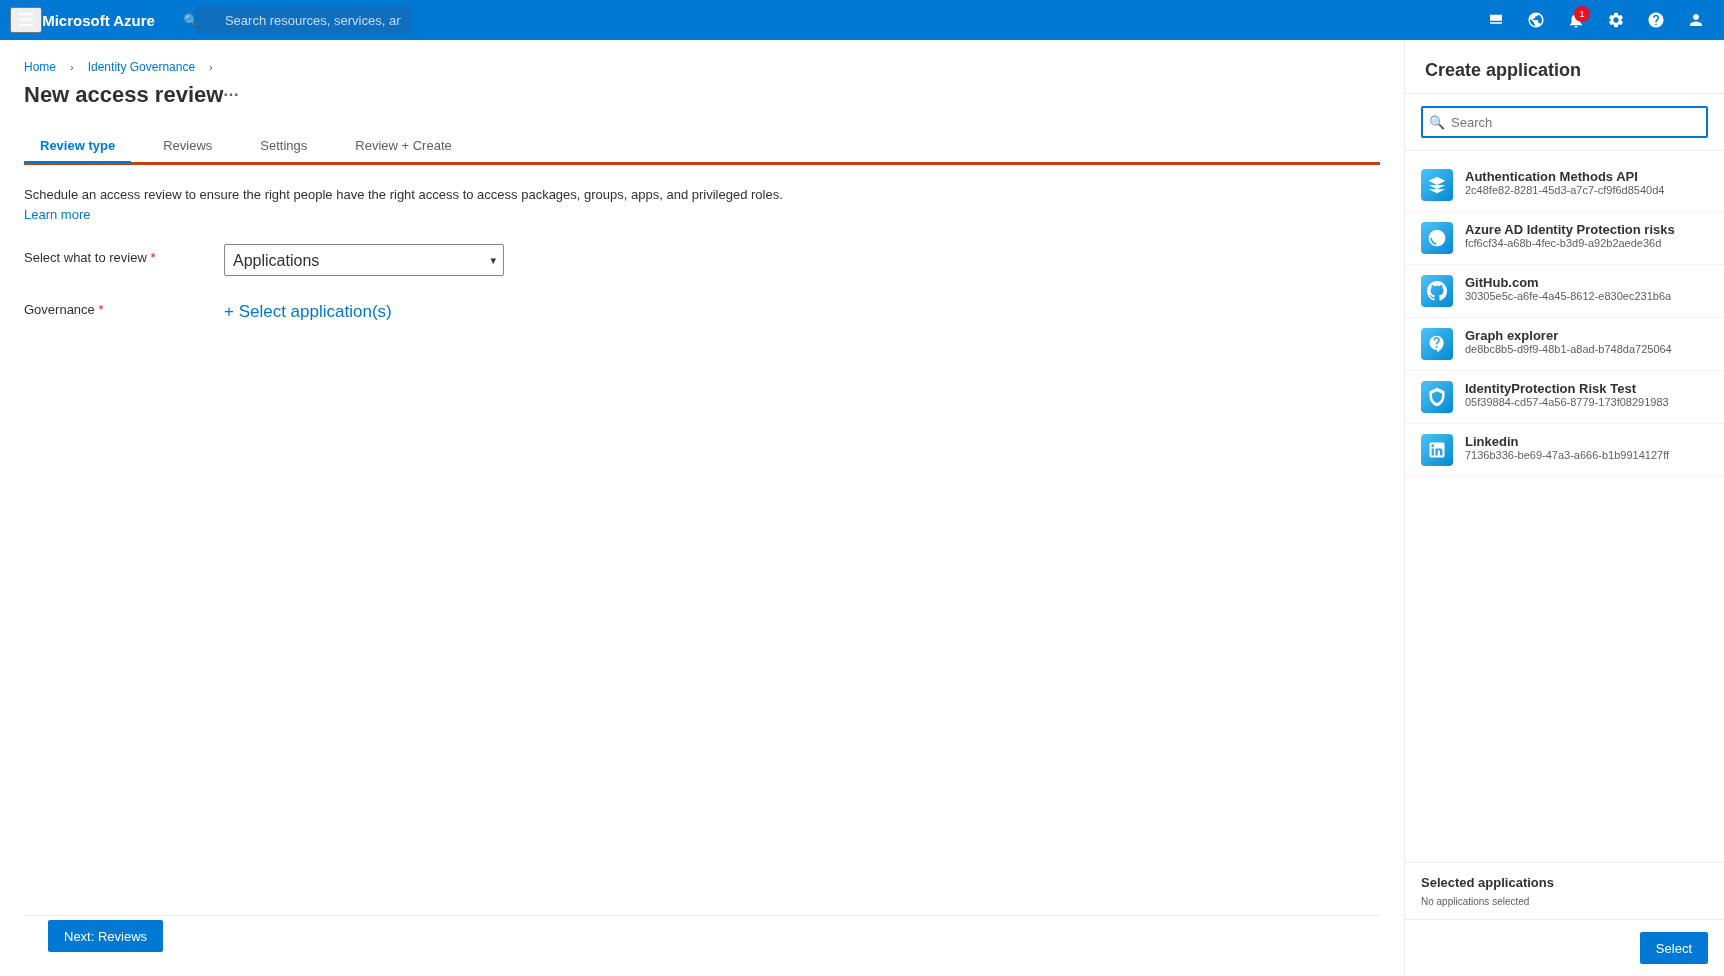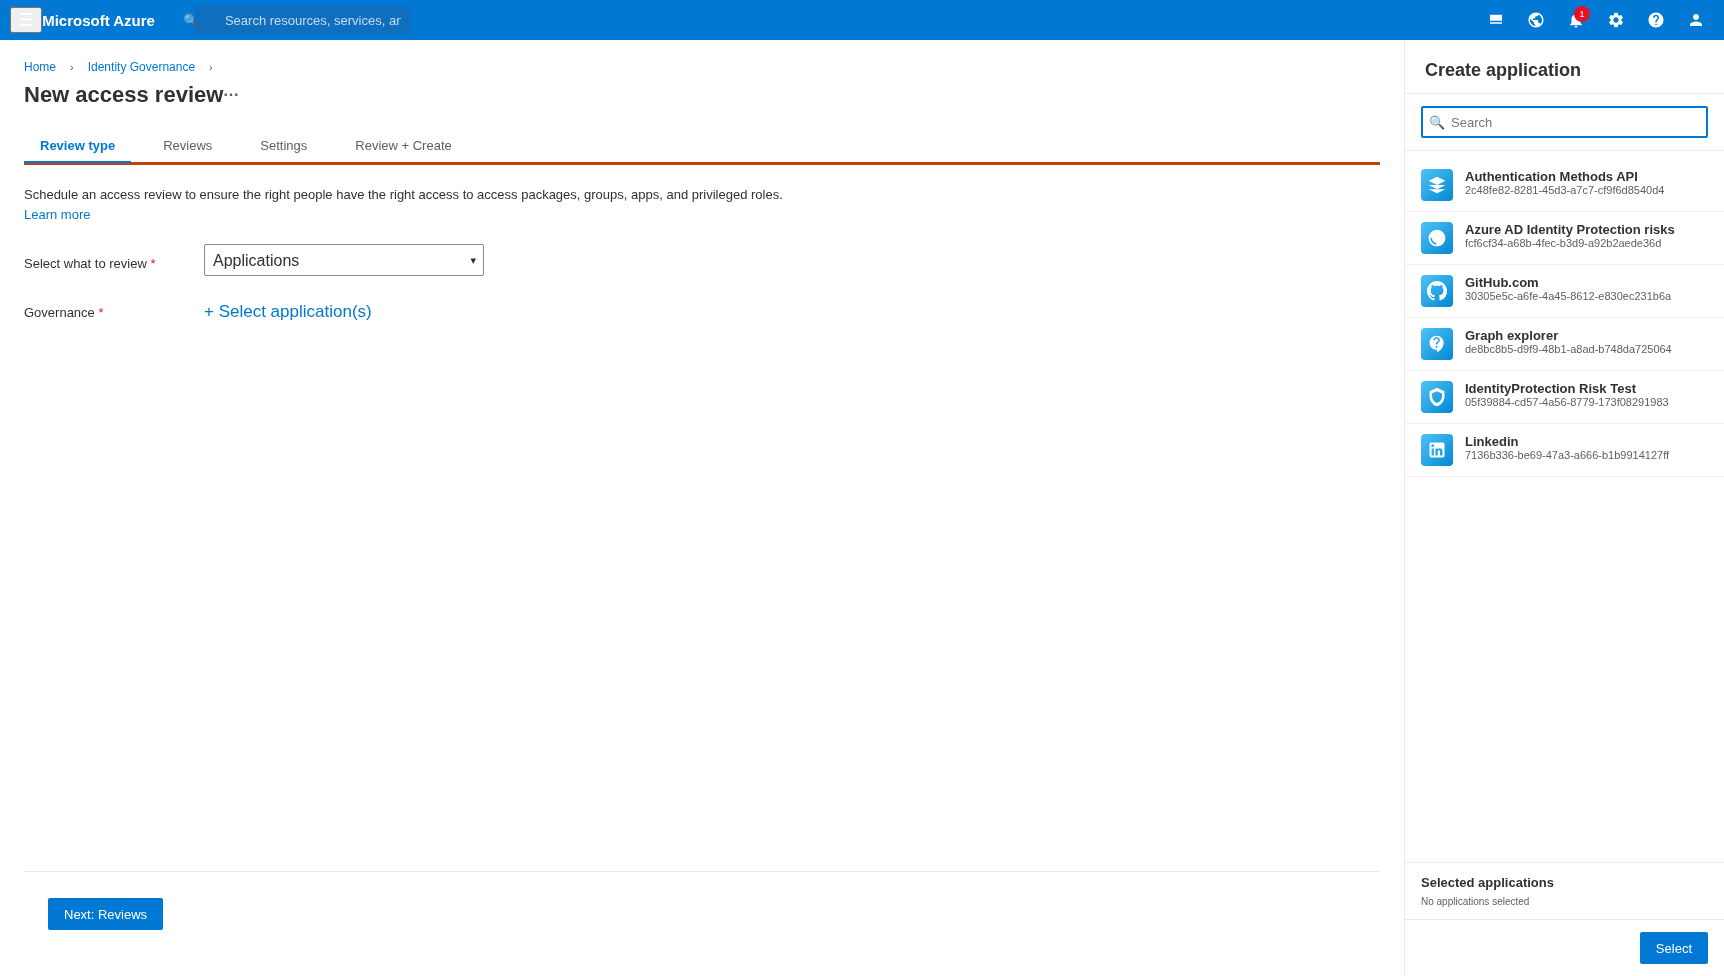--- a/index.html
+++ b/index.html
@@ -168,22 +168,23 @@
     .description {
       font-size: 13px;
       color: #323130;
       margin-bottom: 20px;
       line-height: 1.5;
     }
     .description a { color: #0078d4; text-decoration: none; }
 
     .form-row {
       display: flex;
-      align-items: center;
+      align-items: flex-start;
       margin-bottom: 20px;
+      gap: 20px;
     }
     .form-label {
       width: 180px;
       min-width: 180px;
       font-size: 13px;
       padding-top: 6px;
       color: #323130;
     }
     .required-star { color: #e81123; }
 
@@ -222,21 +223,21 @@
       color: #0078d4;
       cursor: pointer;
       font-size: 17px;
       padding-top: 6px;
       text-decoration: none;
     }
 
     
     .bottom-bar {
       border-top: 1px solid #edebe9;
-      padding: 26px 24px;
+      padding: 4px 24px;
       background: white;
       display: flex;
       align-items: center;
     }
     .btn-primary {
       background: #0078d4;
       color: white;
       border: none;
       border-radius: 2px;
       padding: 6px 16px;

